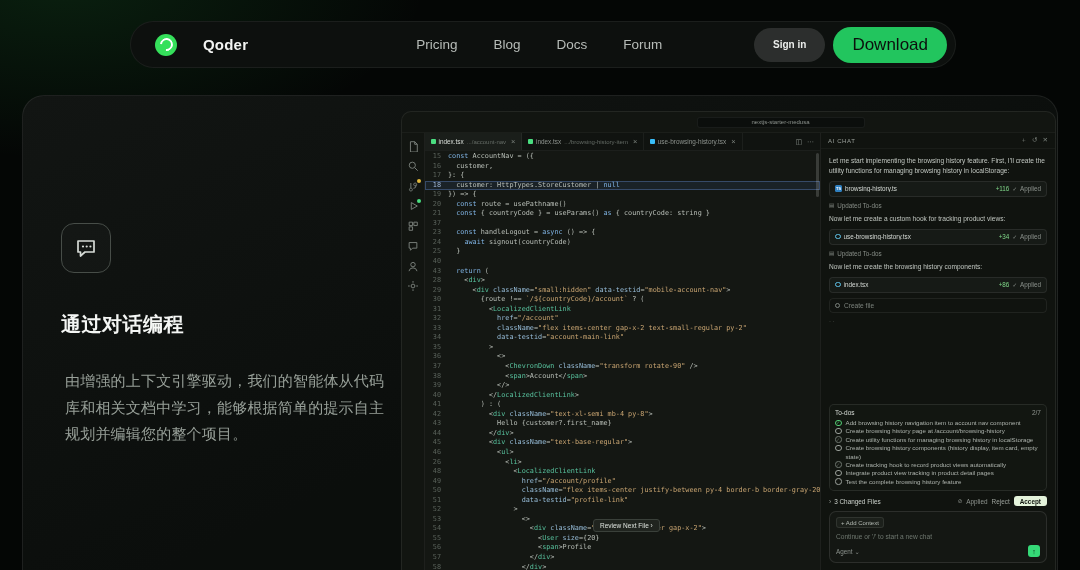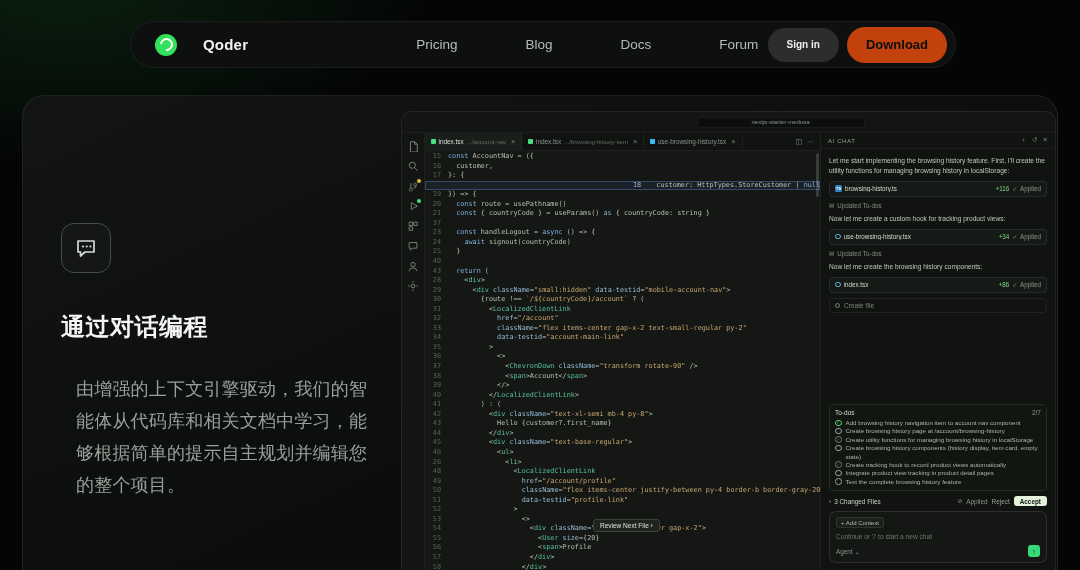--- a/index.html
+++ b/index.html
@@ -10,34 +10,34 @@
         background:radial-gradient(560px 280px at 6% -4%, rgba(52,224,90,.12), transparent 65%),#040605;}
 
   
   .topnav{position:absolute;left:130px;top:21px;width:826px;height:47px;box-sizing:border-box;
           background:#0d100e;border:1px solid rgba(255,255,255,.06);border-radius:26px;
           display:flex;align-items:center;padding:0 8px 0 24px;}
   .brand{display:flex;align-items:center;gap:26px;cursor:pointer;}
   .logo{width:22px;height:22px;border-radius:50%;background:#35e05b;display:flex;align-items:center;justify-content:center;}
   .logo-arc{width:9px;height:9px;border:2.6px solid #fff;border-left-color:transparent;border-radius:50%;transform:rotate(-40deg);display:block;}
   .brand-txt{color:#f2f4f2;font-size:15px;font-weight:700;letter-spacing:.2px;}
-  .nav-links{display:flex;gap:68px;margin-left:168px;}
+  .nav-links{display:flex;gap:36px;margin-left:168px;}
   .nav-link{color:#b7bcb8;font-size:13.5px;cursor:pointer;}
   .nav-cta{margin-left:auto;display:flex;align-items:center;gap:8px;}
   .signin{height:34px;padding:0 19px;border:none;border-radius:17px;background:rgba(255,255,255,.13);color:#eceeec;font-size:10px;font-weight:600;}
-  .download{height:36px;padding:0 19px;border:none;border-radius:18px;background:#c2410c;color:#0c0f0d;font-size:13px;font-weight:700;}
+  .download{height:36px;padding:0 19px;border:none;border-radius:18px;background:#22c55e;color:#0c0f0d;font-size:17px;font-weight:400;}
 
   
   .card{position:absolute;left:22px;top:95px;width:1036px;height:500px;box-sizing:border-box;
         background:linear-gradient(155deg,#121513,#0b0e0c 55%);border:1px solid rgba(255,255,255,.08);
         border-radius:22px;overflow:hidden;}
   .hero{position:absolute;left:38px;top:127px;width:332px;}
   .hero-ic{width:48px;height:48px;border-radius:13px;border:1px solid #474d48;display:flex;align-items:center;justify-content:center;background:rgba(255,255,255,.02);}
-  .hero h2{margin:38px 0 0;font-size:24px;font-weight:700;color:#f4f6f4;letter-spacing:.5px;}
-  .hero p{margin:30px 15px 0;font-size:18px;line-height:1.78;color:#98a099;letter-spacing:.2px;}
+  .hero h2{margin:38px 0 0;font-size:20px;font-weight:700;color:#f4f6f4;letter-spacing:.5px;}
+  .hero p{margin:30px 4px 0;font-size:15px;line-height:1.78;color:#98a099;letter-spacing:.2px;}
 
   
   .ide{position:absolute;left:378px;top:15px;width:655px;height:460px;box-sizing:border-box;
        background:#121511;border:1px solid rgba(255,255,255,.07);border-bottom:none;
        border-radius:10px 10px 0 0;display:flex;flex-direction:column;overflow:hidden;}
   .ide-top{height:20px;flex:none;display:flex;align-items:center;justify-content:center;border-bottom:1px solid rgba(255,255,255,.04);}
   .srch{transform:translateX(52px);min-width:168px;height:11px;box-sizing:border-box;background:#0b0e0c;
         border:1px solid rgba(255,255,255,.06);border-radius:3px;color:#8d938e;font-size:6px;
         display:flex;align-items:center;justify-content:center;cursor:pointer;}
   .ide-main{flex:1;display:flex;min-height:0;}
@@ -55,21 +55,21 @@
   .tab.active{background:#1a1e1a;color:#d9ded9;}
   .tab-dot{width:4.5px;height:4.5px;border-radius:1px;flex:none;}
   .tab-hint{color:#646b65;font-size:6px;}
   .tab-x{margin-left:2px;color:#7b827c;font-size:7.5px;}
   .tab-acts{margin-left:auto;display:flex;align-items:center;gap:5px;padding:0 6px;color:#8d938e;font-size:7px;}
   .tab-act{cursor:pointer;}
 
   .code{flex:1;padding-top:1px;overflow:hidden;font-family:"DejaVu Sans Mono",monospace;font-size:6.8px;line-height:9.55px;color:#b9bfb8;}
   .crow{display:flex;white-space:pre;}
   .lnum{width:16px;flex:none;text-align:right;color:#59615a;margin-right:7px;}
-  .hl-row{background:rgba(90,140,220,.10);box-shadow:inset 0 0 0 1px rgba(120,170,255,.30);justify-content:flex-end;}
+  .hl-row{background:rgba(90,140,220,.10);box-shadow:inset 0 0 0 1px rgba(120,170,255,.30);}
   .hl-row .lnum{color:#9fb6d6;}
   .code i{font-style:normal;}
   .code .s{color:#c9a572;}
   .code .k{color:#7fb2e2;}
   .code .t{color:#58c29e;}
   .code .a{color:#96bcd8;}
   .scrollthumb{position:absolute;right:1px;top:20px;width:3px;height:44px;border-radius:2px;background:rgba(255,255,255,.16);cursor:pointer;}
   .tooltip{position:absolute;left:168px;top:386px;background:#20241f;border:1px solid #3a403a;border-radius:3px;
            padding:2px 6px;font-size:6.5px;color:#dde2dd;cursor:pointer;z-index:3;}
 

